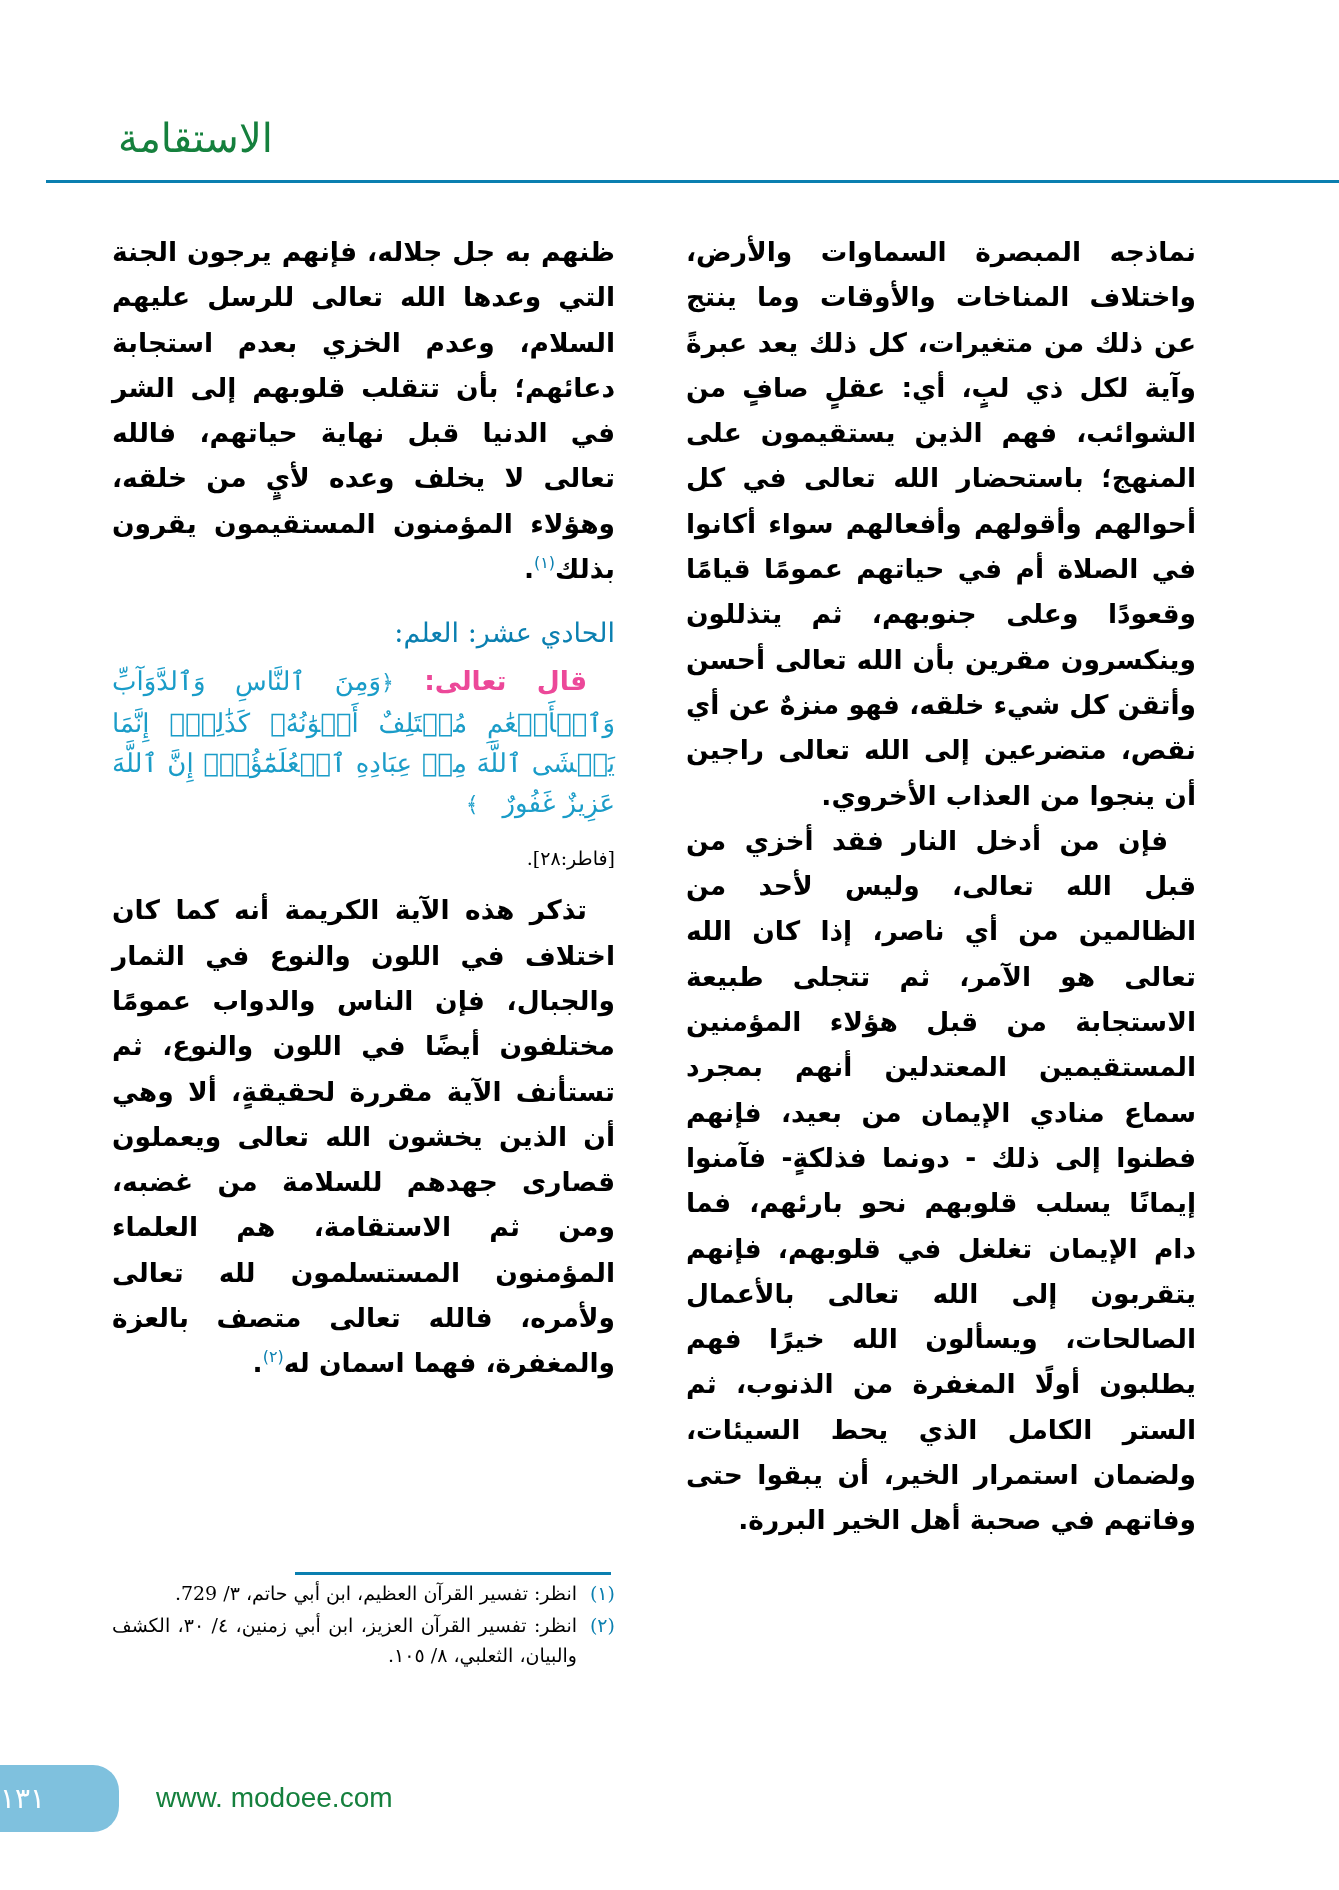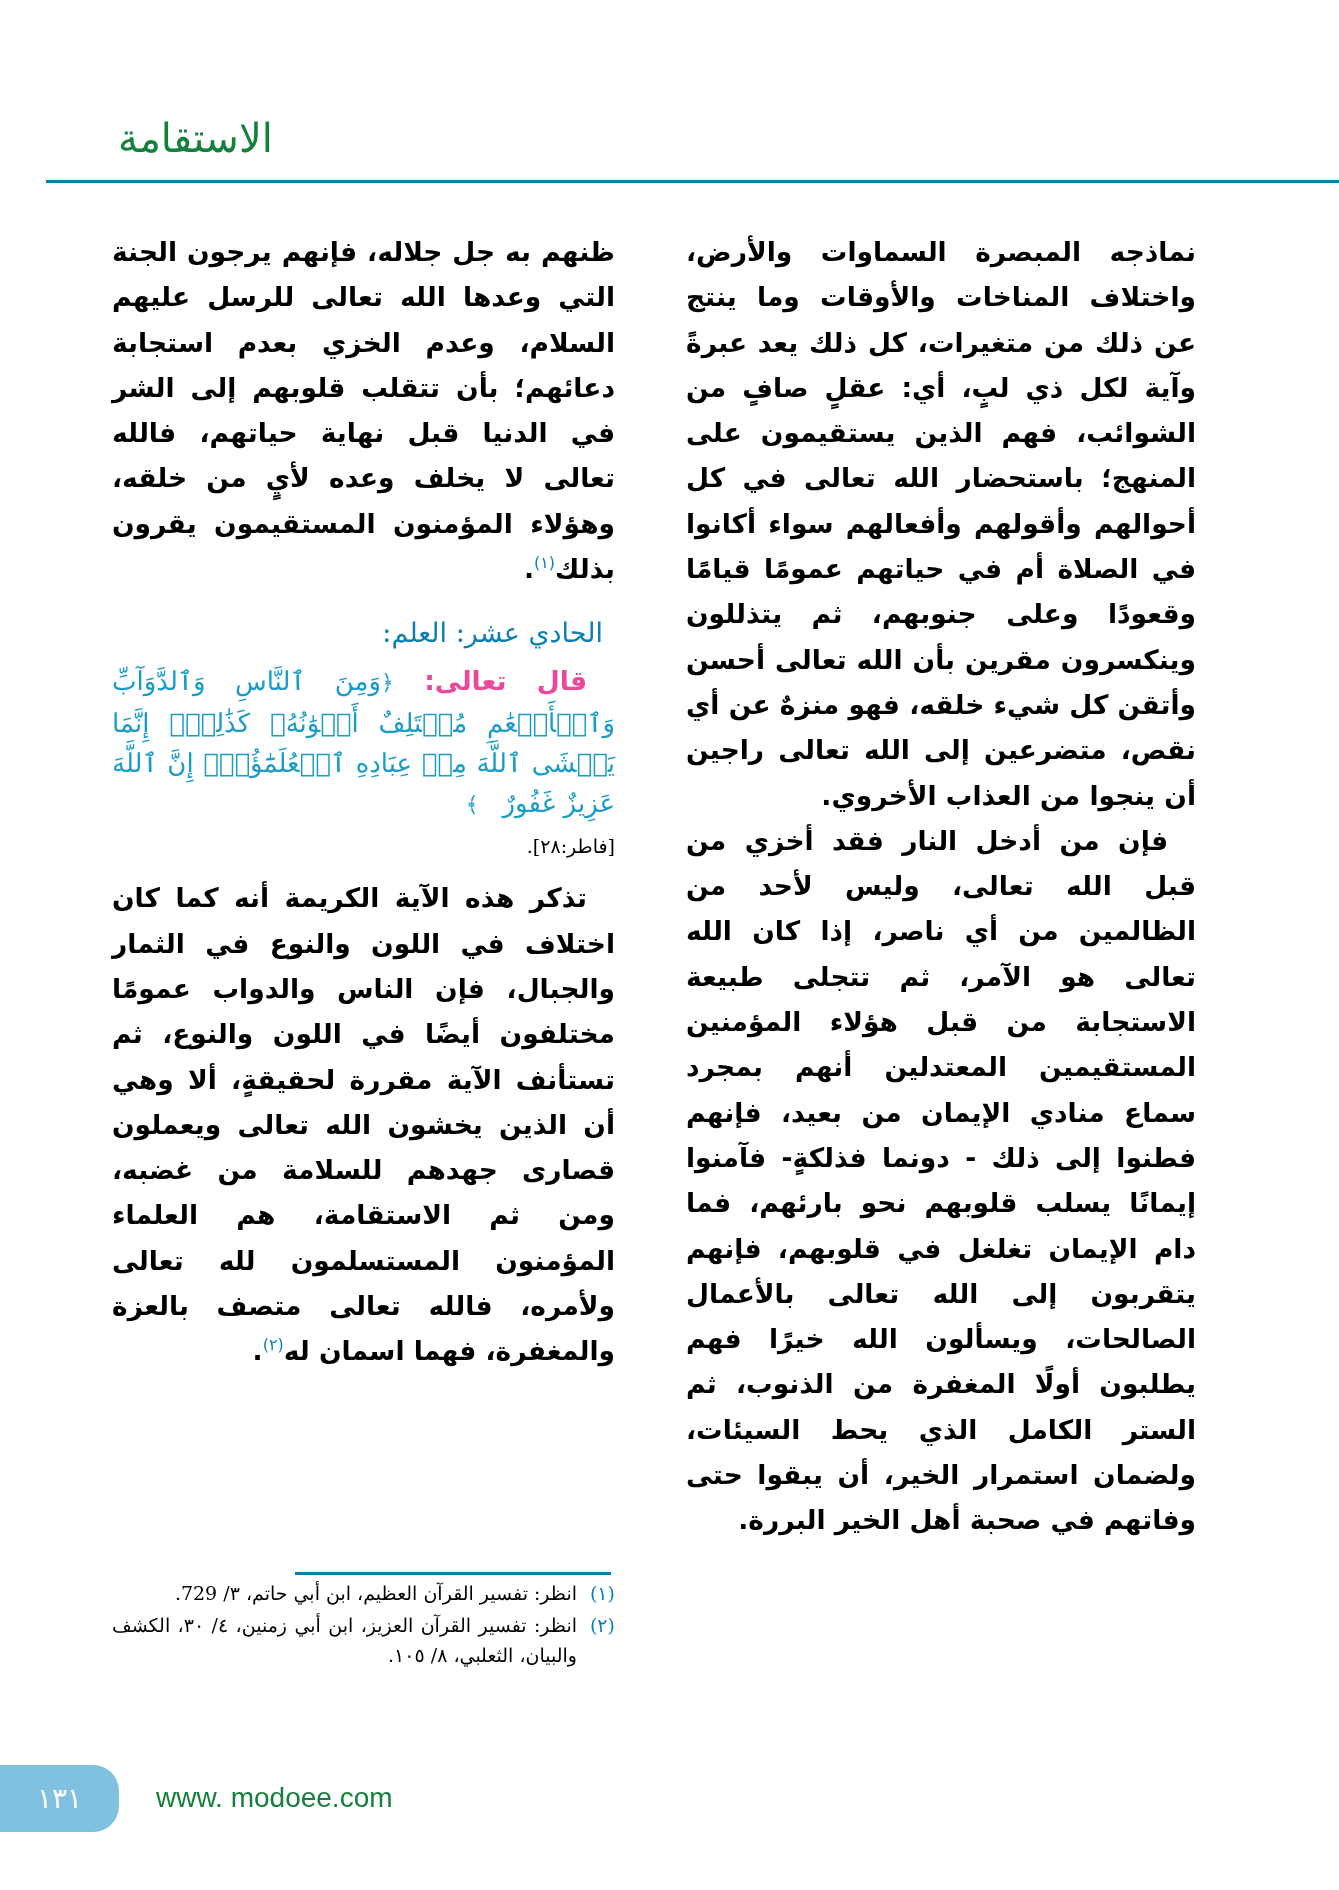--- a/index.html
+++ b/index.html
@@ -56,21 +56,21 @@
     .para { margin: 0; }
     .para.indent { text-indent: 28px; }
     .fn-ref {
       color: #0a7fb0;
       font-weight: normal;
       font-size: 16px;
       vertical-align: super;
       line-height: 0;
     }
     .section-heading {
-      margin: 20px 12px 6px 0;
+      margin: 20px 0 6px 0;
       font-family: "DejaVu Serif", serif;
       font-weight: normal;
       font-size: 27px;
       color: #0a7fb0;
       line-height: 44px;
     }
     .verse-block {
       margin: 0;
       line-height: 40px;
       text-indent: 28px;
@@ -82,21 +82,21 @@
       font-weight: normal;
       font-size: 26px;
       margin-left: 24px;
     }
     .ornament {
       color: #1a9cc8;
       font-weight: normal;
       font-size: 22px;
     }
     .verse-ref {
-      margin: 6px 0 14px 0;
+      margin: 18px 0 14px 0;
       font-family: "DejaVu Serif", serif;
       font-weight: normal;
       font-size: 19px;
       line-height: 30px;
     }
     .fn-rule {
       position: absolute;
       left: 295px;
       top: 1572px;
       width: 316px;
@@ -128,21 +128,20 @@
     .page-badge {
       position: absolute;
       left: 0;
       top: 1765px;
       width: 119px;
       height: 67px;
       background: #7fc1de;
       border-radius: 0 26px 26px 0;
       display: flex;
       align-items: center;
-      justify-content: center;
       color: #ffffff;
       font-family: "DejaVu Sans", sans-serif;
       font-size: 28px;
     }
     .site-url {
       position: absolute;
       left: 156px;
       top: 1778px;
       color: #15803d;
       font-family: Liberation Sans, sans-serif;

